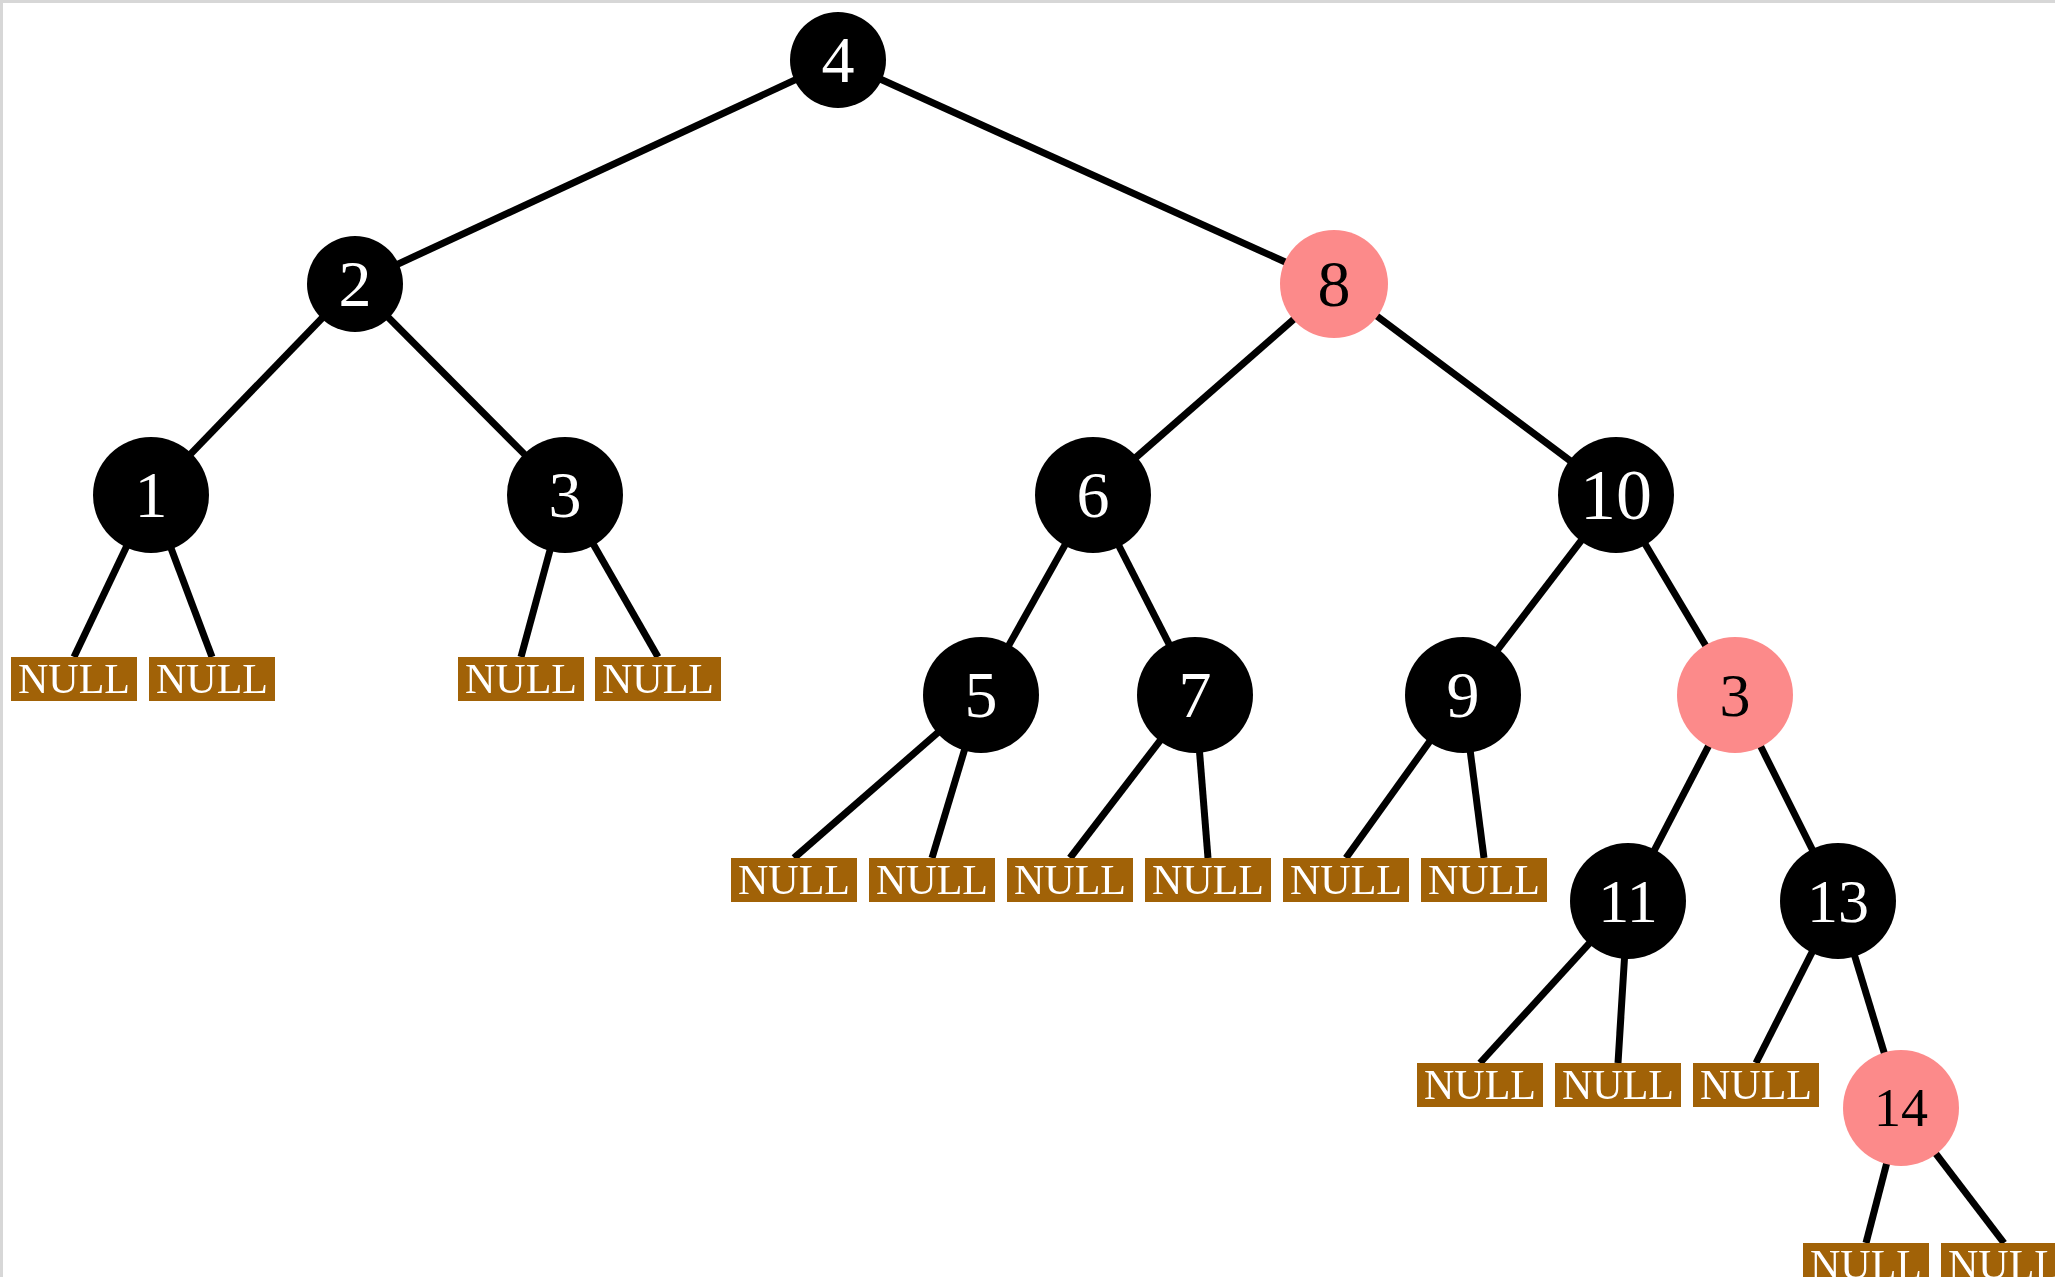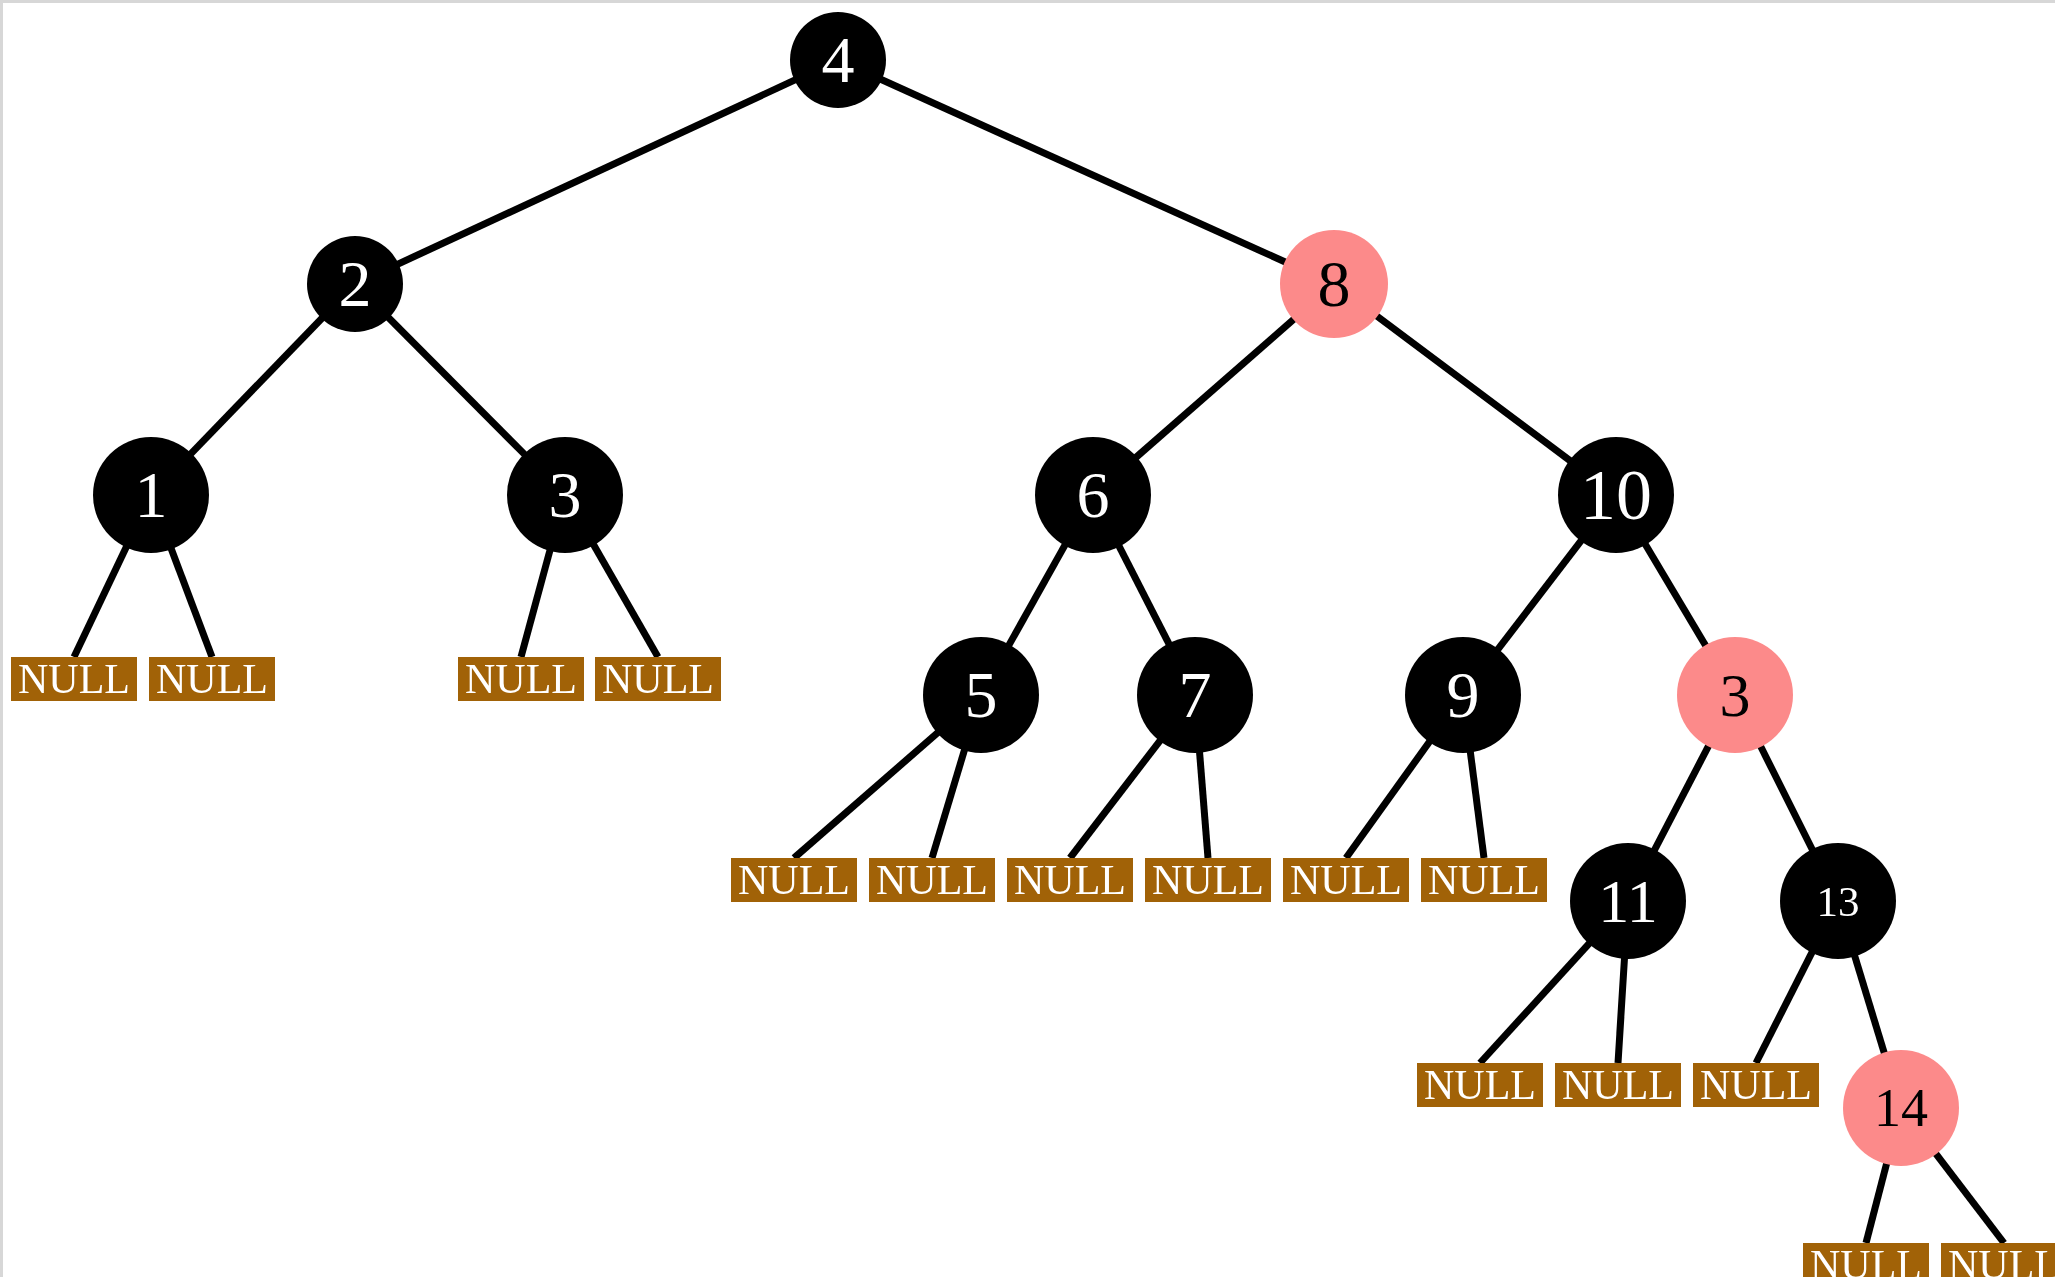--- a/index.html
+++ b/index.html
@@ -121,21 +121,21 @@
       </div>
       <div class="node black" style="left: 1402px; top: 634px; width: 116px; height: 116px; font-size: 66px;">
         <span>9</span>
       </div>
       <div class="node red" style="left: 1674px; top: 634px; width: 116px; height: 116px; font-size: 62px;">
         <span>3</span>
       </div>
       <div class="node black" style="left: 1567px; top: 840px; width: 116px; height: 116px; font-size: 62px;">
         <span>11</span>
       </div>
-      <div class="node black" style="left: 1777px; top: 840px; width: 116px; height: 116px; font-size: 43px; justify-content: center;">
+      <div class="node black" style="left: 1777px; top: 840px; width: 116px; height: 116px; font-size: 62px; justify-content: center;">
         <span>13</span>
       </div>
       <div class="node red" style="left: 1840px; top: 1047px; width: 116px; height: 116px; font-size: 54px;">
         <span>14</span>
       </div>
       <div class="nil" style="left: 8px; top: 654px; width: 126px; height: 44px; font-size: 42px;">
         <span>NULL</span>
       </div>
       <div class="nil" style="left: 146px; top: 654px; width: 126px; height: 44px; font-size: 42px;">
         <span>NULL</span>

